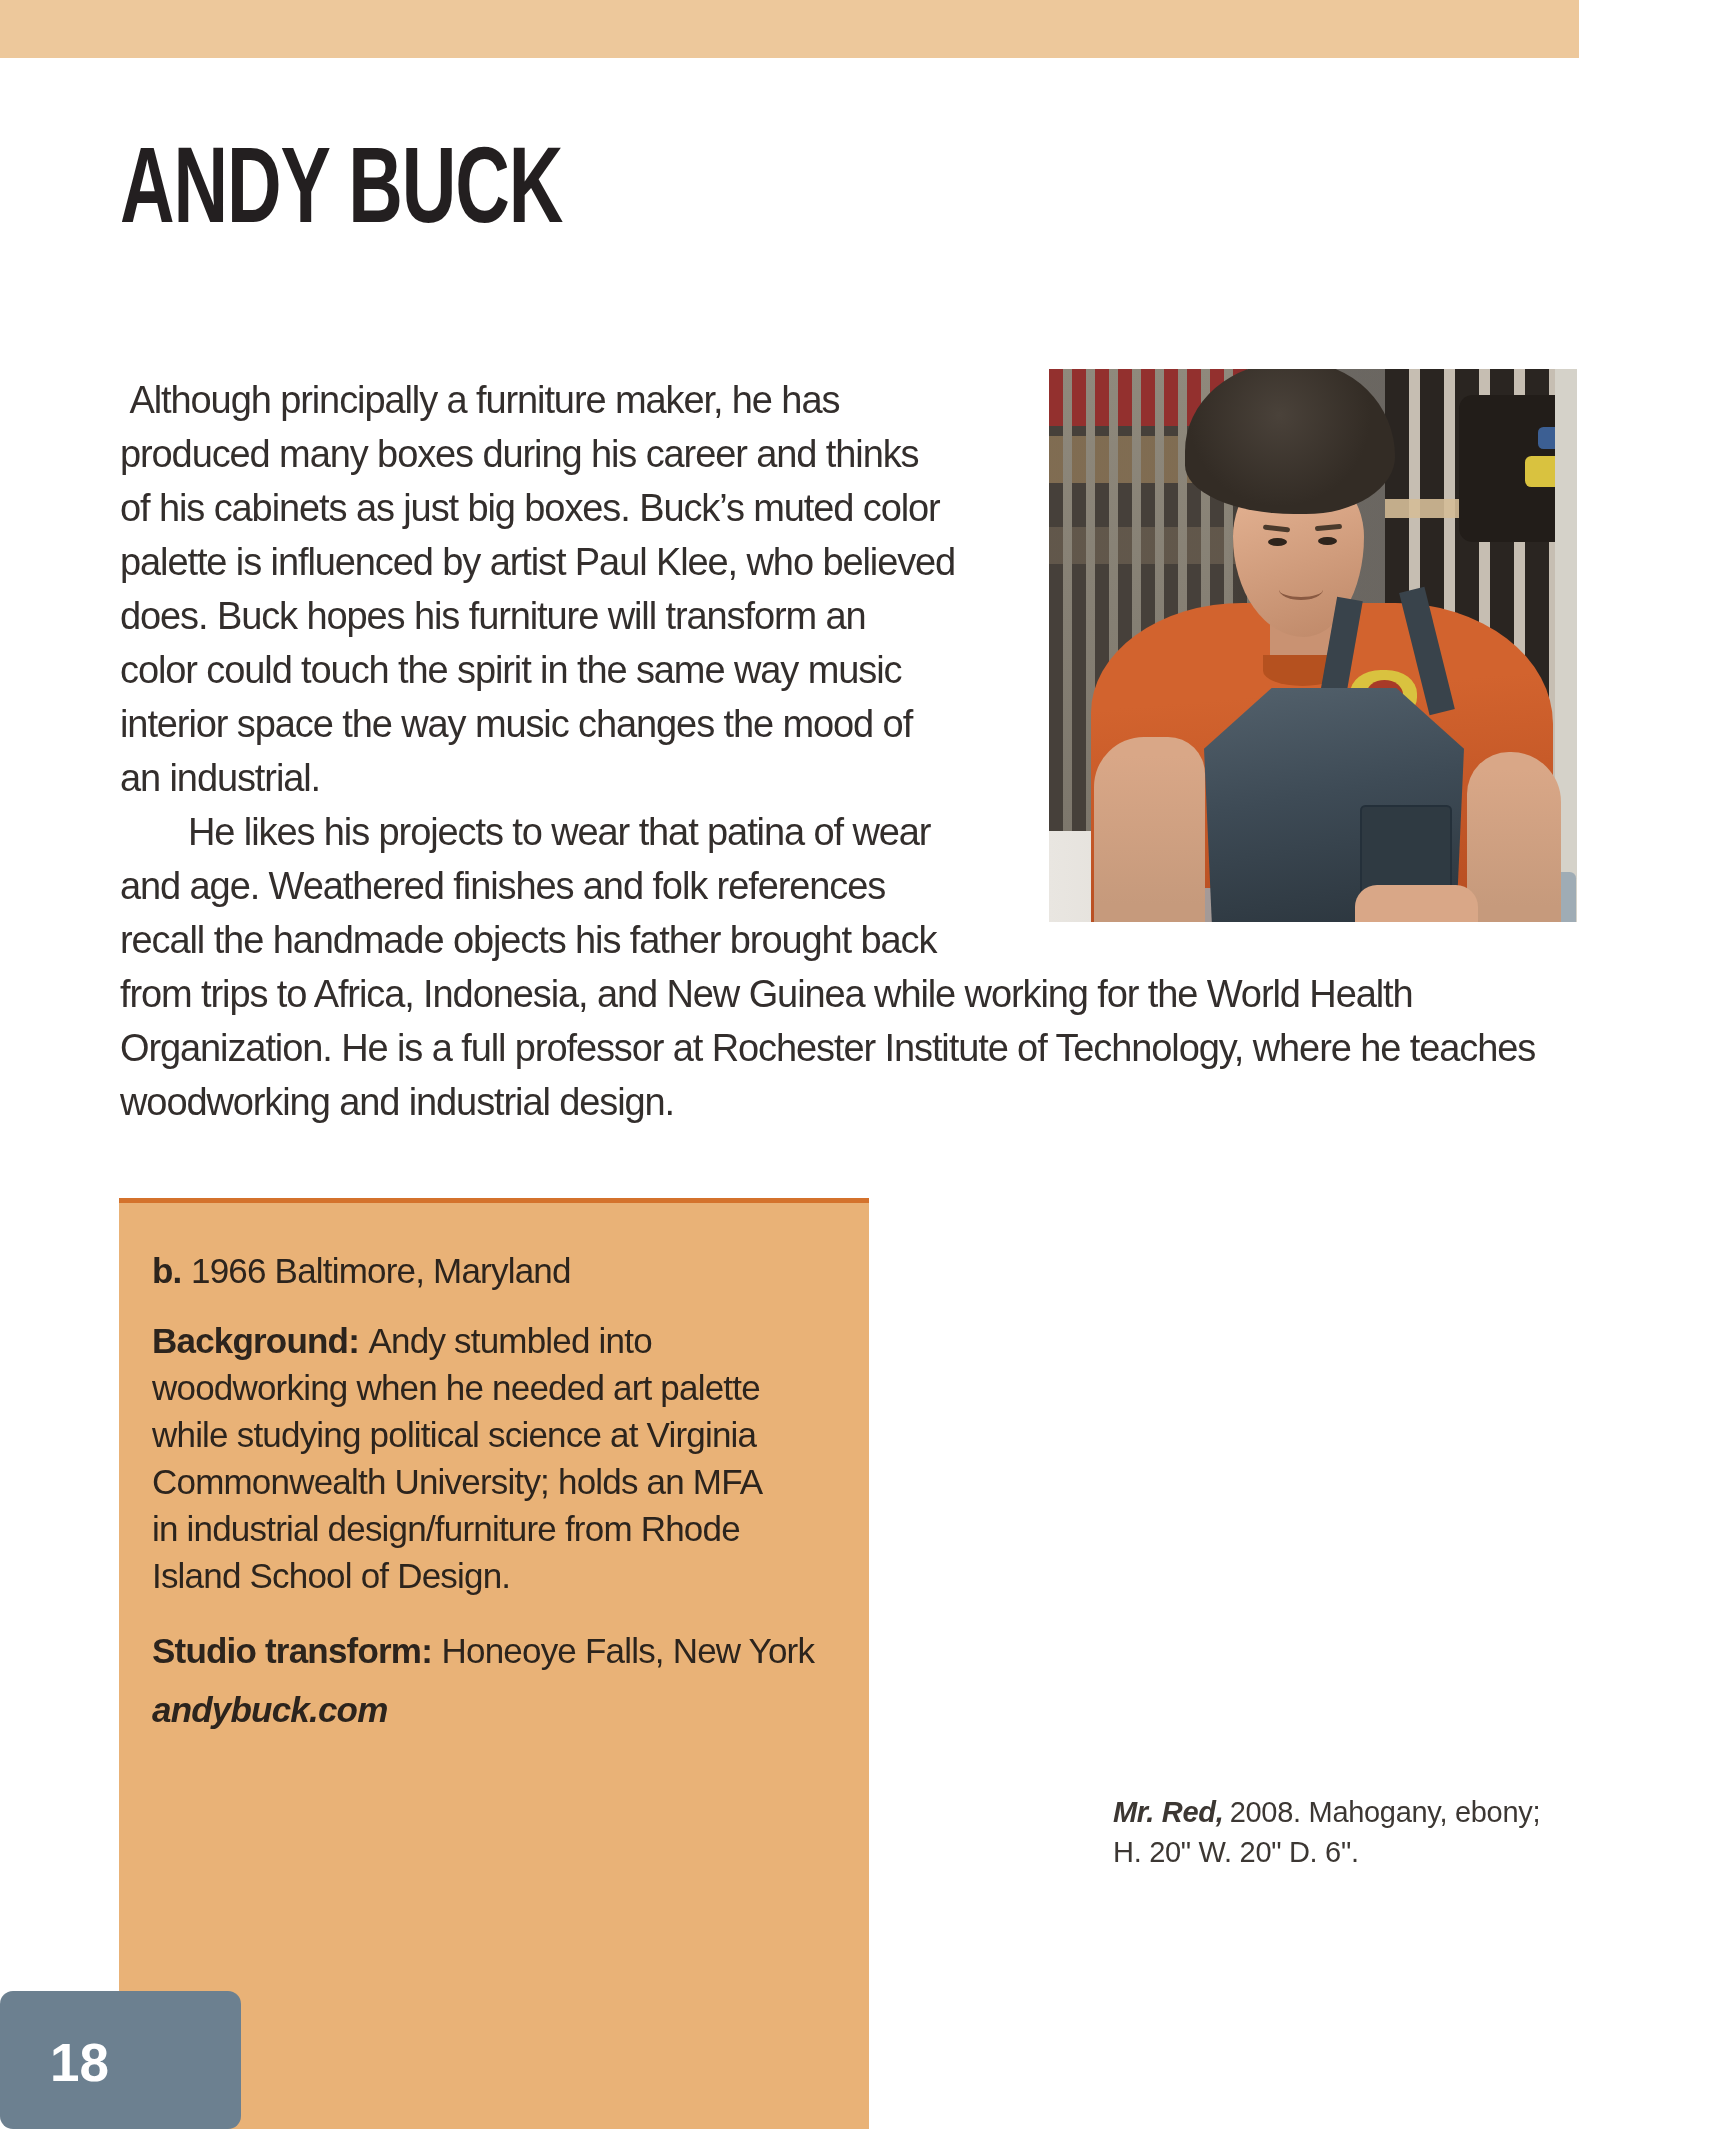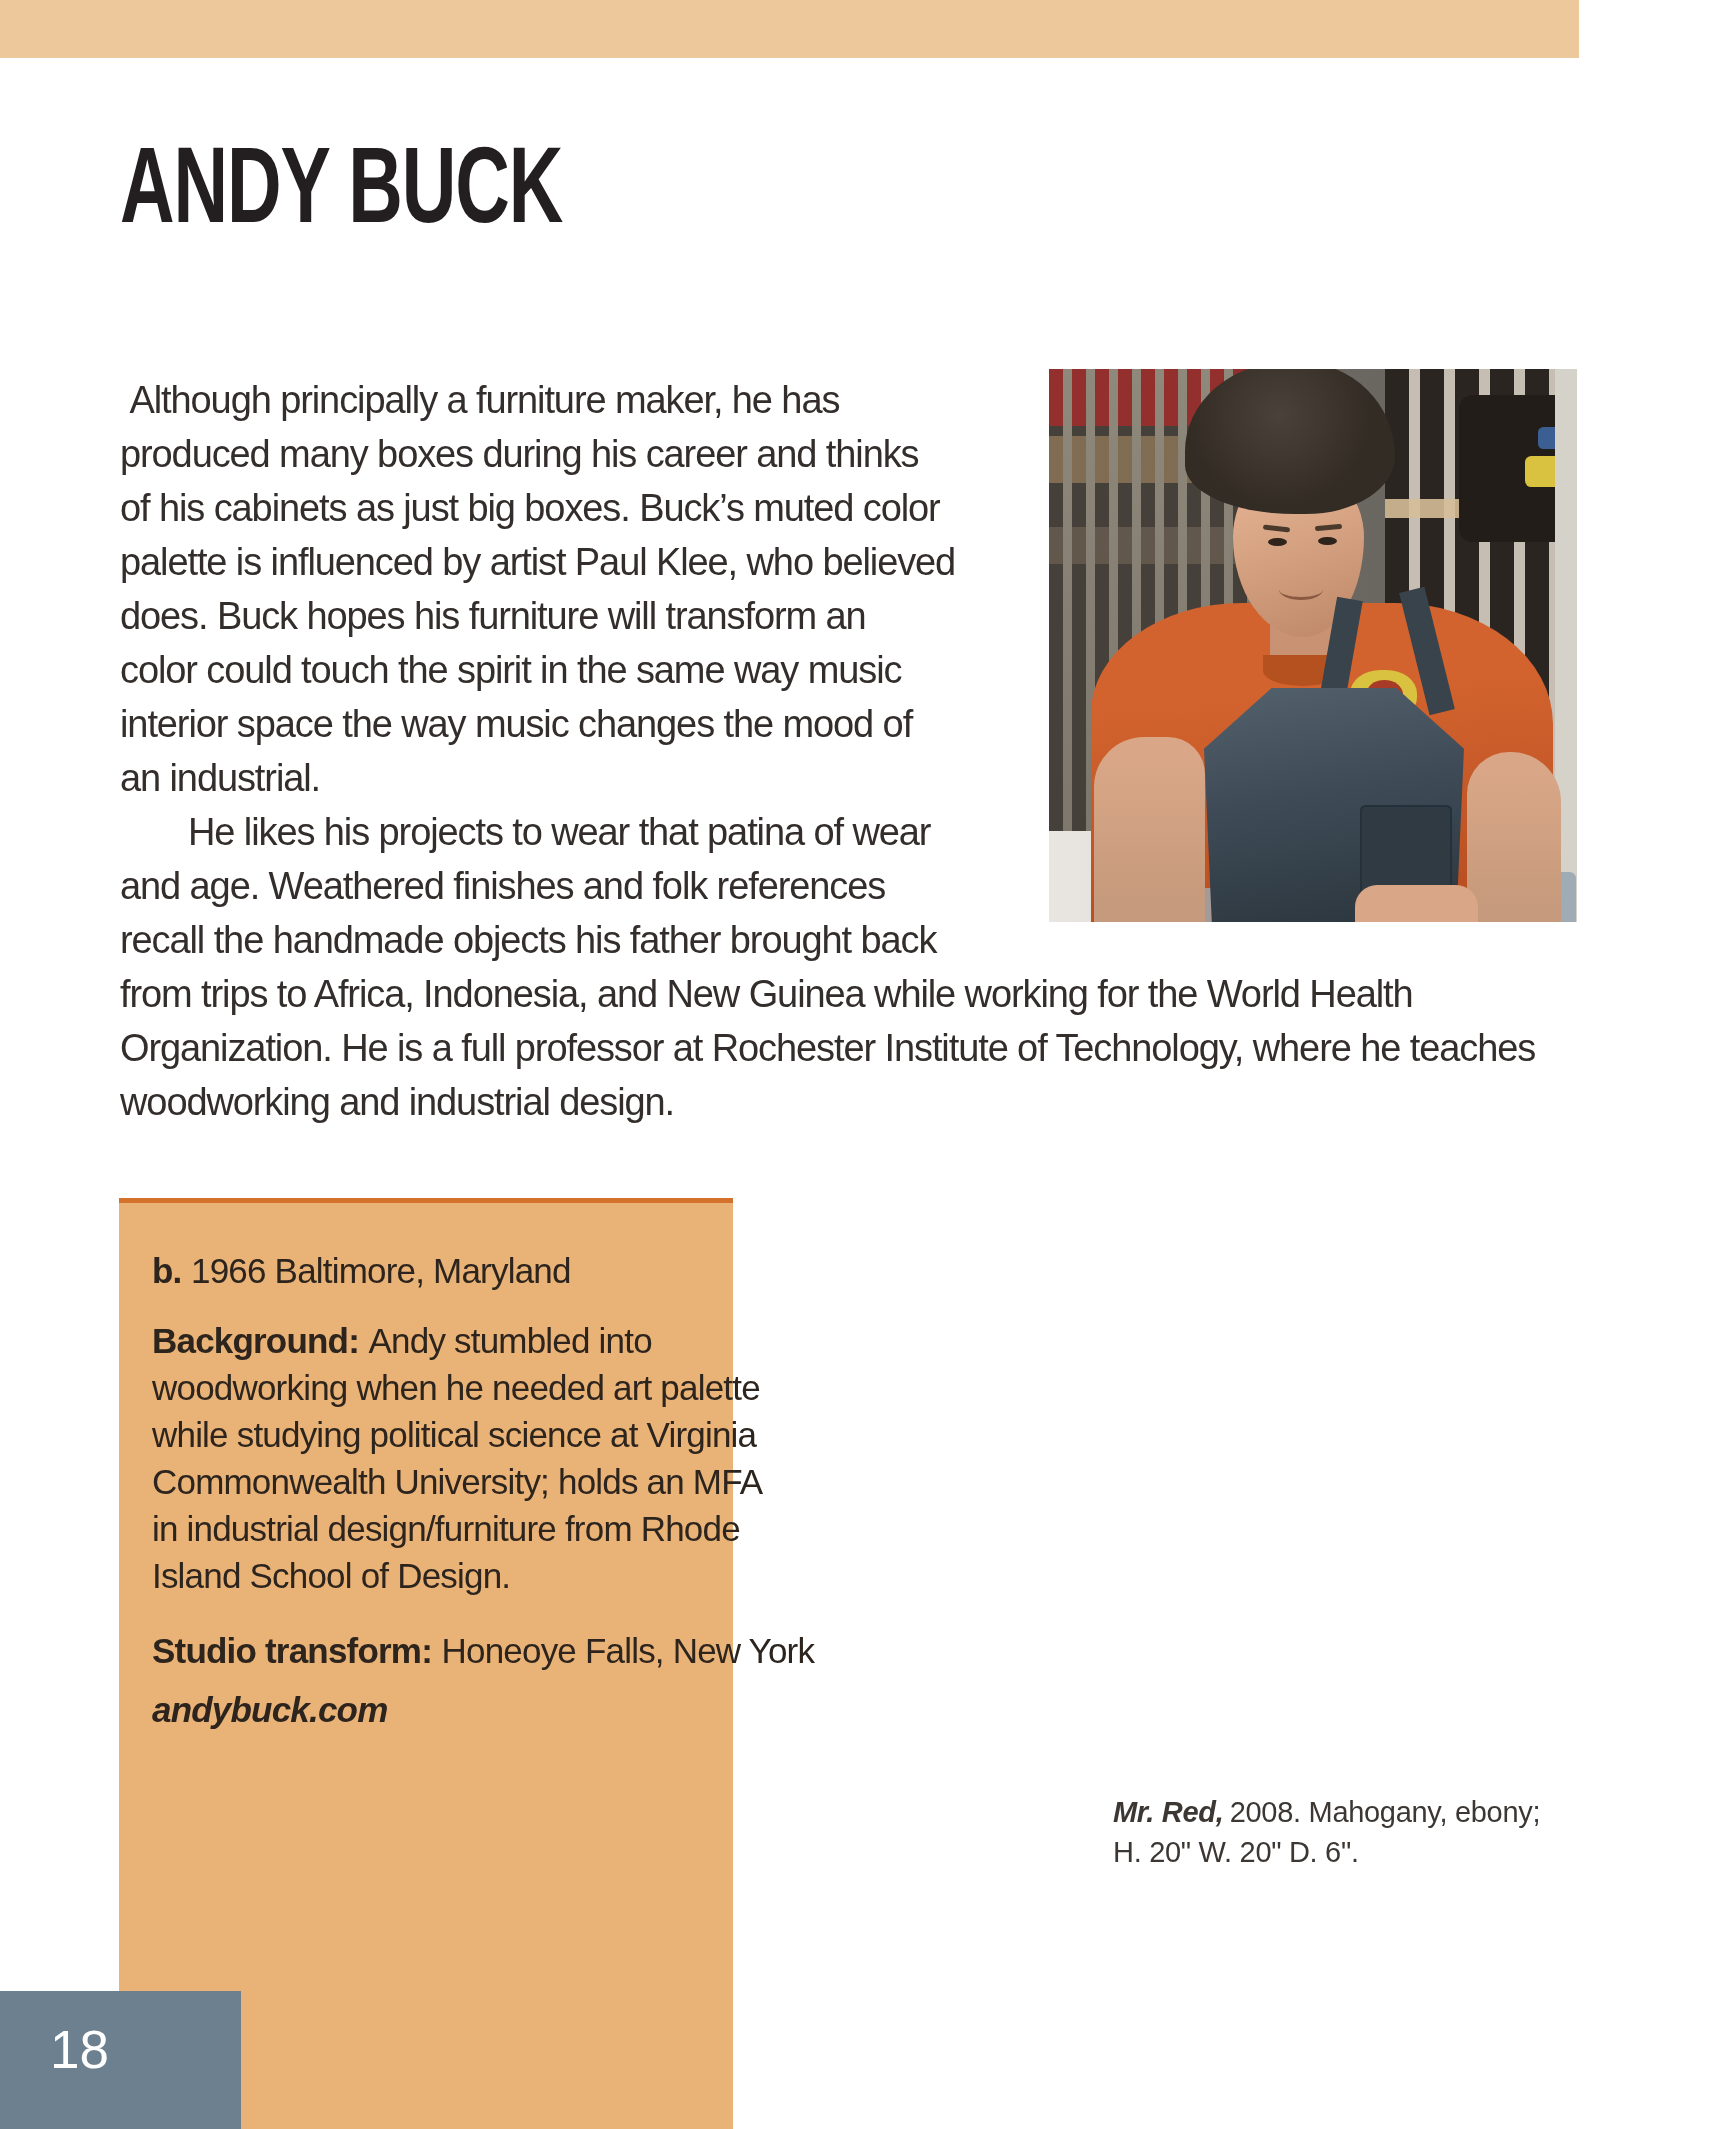--- a/index.html
+++ b/index.html
@@ -71,41 +71,41 @@
   .apron-pocket{left:60%;top:50%;width:34%;height:46%;background:#2f3a42;border:2.6px solid #24303a;border-radius:5.3px;}
   .arm{background:linear-gradient(var(--skin) 10%,#c69a7c 90%);}
   .arm.l{left:45px;top:368px;width:111px;height:185px;border-radius:50px 37px 0 0;}
   .arm.r{left:418px;top:383px;width:94px;height:171px;border-radius:42px 50px 0 0;}
   .knee{background:var(--denim_light);}
   .knee.l{left:97px;top:519px;width:118px;height:34px;border-radius:18px 18px 0 0;opacity:.8;}
   .knee.r{left:435px;top:503px;width:92px;height:50px;border-radius:16px 6.3px 0 0;}
   .hands{left:306px;top:516px;width:123px;height:37px;background:var(--skin);border-radius:22px 22px 0 0;}
 
   
-  #info-box{left:119px;top:1198px;width:614px;height:931px;box-sizing:border-box;
+  #info-box{left:119px;top:1198px;width:750px;height:931px;box-sizing:border-box;
       background:var(--box_fill);border-top:5.3px solid var(--box_border);
       padding:44px 21px 0 33px;font-size:35px;line-height:47px;letter-spacing:-0.8px;
       color:var(--box_ink);}
   .box-line{white-space:nowrap;}
   .b{font-weight:700;}
   .i{font-style:italic;}
   .label{margin-right:9.5px;}
   .mt1{margin-top:23px;}
   .mt2{margin-top:28px;}
   .mt3{margin-top:12px;}
 
   
   #caption{left:1113px;top:1792px;font-size:29px;line-height:40px;letter-spacing:-0.3px;
       color:var(--caption_ink);}
   #caption .label{margin-right:6.3px;}
 
   
   #page-number-box{left:0;top:1991px;width:241px;height:138px;box-sizing:border-box;
-      background:var(--number_bg);color:var(--number_ink);font-size:53px;font-weight:400;
-      padding:28px 0 0 50px;z-index:5;}
+      background:var(--number_bg);color:var(--number_ink);font-size:53px;font-weight:700;
+      padding:41px 0 0 50px;z-index:5;border-radius:13px;}
 </style>
 </head>
 <body>
 
 <div class="page">
 
   <div class="abs" id="top-bar"></div>
 
   <h1 class="abs" id="title">ANDY BUCK</h1>
 

